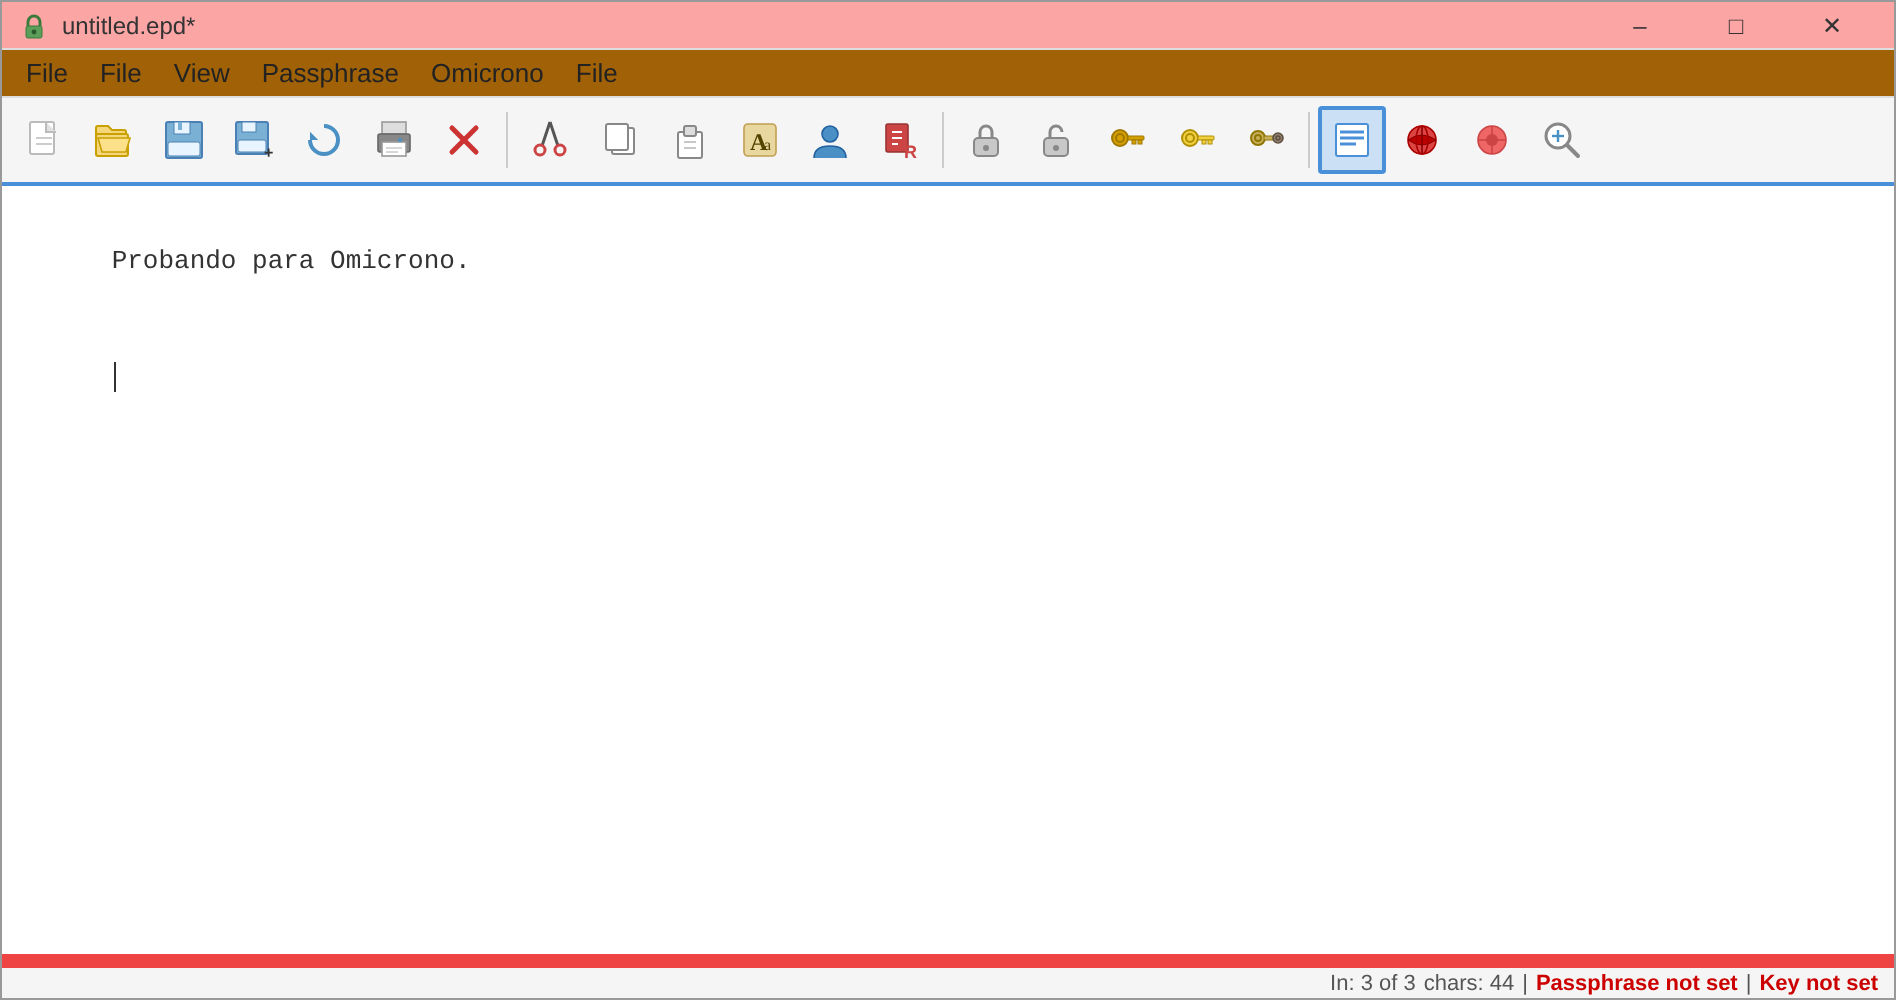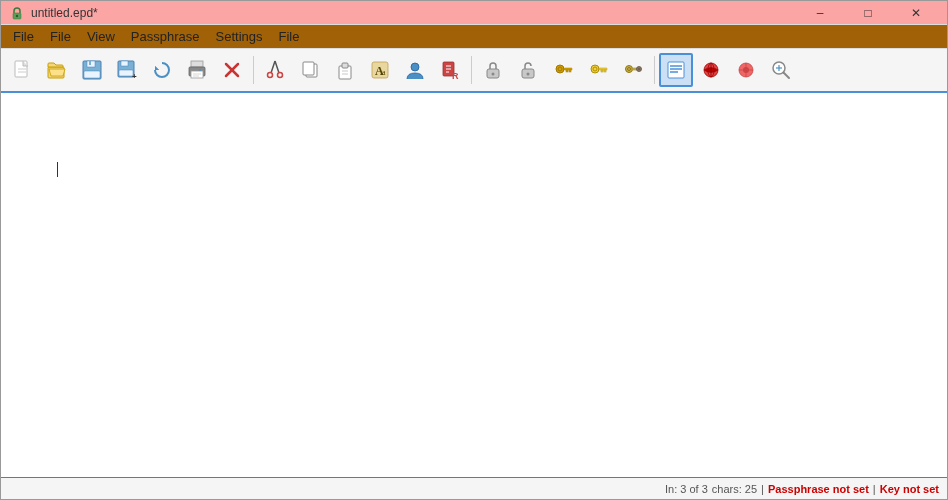--- a/index.html
+++ b/index.html
@@ -164,21 +164,21 @@
     }
 
     
     .status-bar {
       background: #f5f5f5;
       height: 22px;
       display: flex;
       align-items: center;
       justify-content: flex-end;
       padding: 0 8px;
-      border-top: 1px solid #ef4444;
+      border-top: 7px solid #ef4444;
       font-size: 11px;
       color: #555;
       gap: 4px;
     }
 
     .status-info {
       color: #555;
     }
 
     .status-warning {
@@ -205,21 +205,21 @@
       <button class="title-bar-btn">□</button>
       <button class="title-bar-btn close">✕</button>
     </div>
   </div>
 
   <div class="menu-bar">
     <span class="menu-item">File</span>
     <span class="menu-item">File</span>
     <span class="menu-item">View</span>
     <span class="menu-item">Passphrase</span>
-    <span class="menu-item">Settings</span>
+    <span class="menu-item">Omicrono</span>
     <span class="menu-item">File</span>
   </div>
 
   <div class="toolbar">
 
     <button class="tool-btn" title="New">
       <svg width="22" height="22" viewBox="0 0 22 22">
         <rect x="4" y="2" width="12" height="16" rx="1" fill="white" stroke="#bbb" stroke-width="1"></rect>
         <polyline points="12,2 12,7 17,7" fill="#e0e0e0" stroke="#bbb" stroke-width="1"></polyline>
         <line x1="7" y1="10" x2="15" y2="10" stroke="#ccc" stroke-width="1"></line>
@@ -414,27 +414,28 @@
         <line x1="13.5" y1="13.5" x2="19" y2="19" stroke="#888" stroke-width="2" stroke-linecap="round"></line>
         <line x1="6" y1="9" x2="12" y2="9" stroke="#4a90c4" stroke-width="1.2"></line>
         <line x1="9" y1="6" x2="9" y2="12" stroke="#4a90c4" stroke-width="1.2"></line>
       </svg>
     </button>
 
   </div>
 
   <div class="editor-area">
     <div class="editor-content" contenteditable="true" style="">
+      <span>Probando para Omicrono.</span>
       <br>
       <span class="cursor-line"></span>
     </div>
   </div>
 
   <div class="status-bar">
     <span class="status-info">In: 3 of 3</span>
-    <span class="status-info">chars: 25</span>
+    <span class="status-info">chars: 44</span>
     <span class="status-info">|</span>
     <span class="status-warning">Passphrase not set</span>
     <span class="status-info">|</span>
     <span class="status-warning">Key not set</span>
   </div>
 
 </div>
 
 </body></html>

